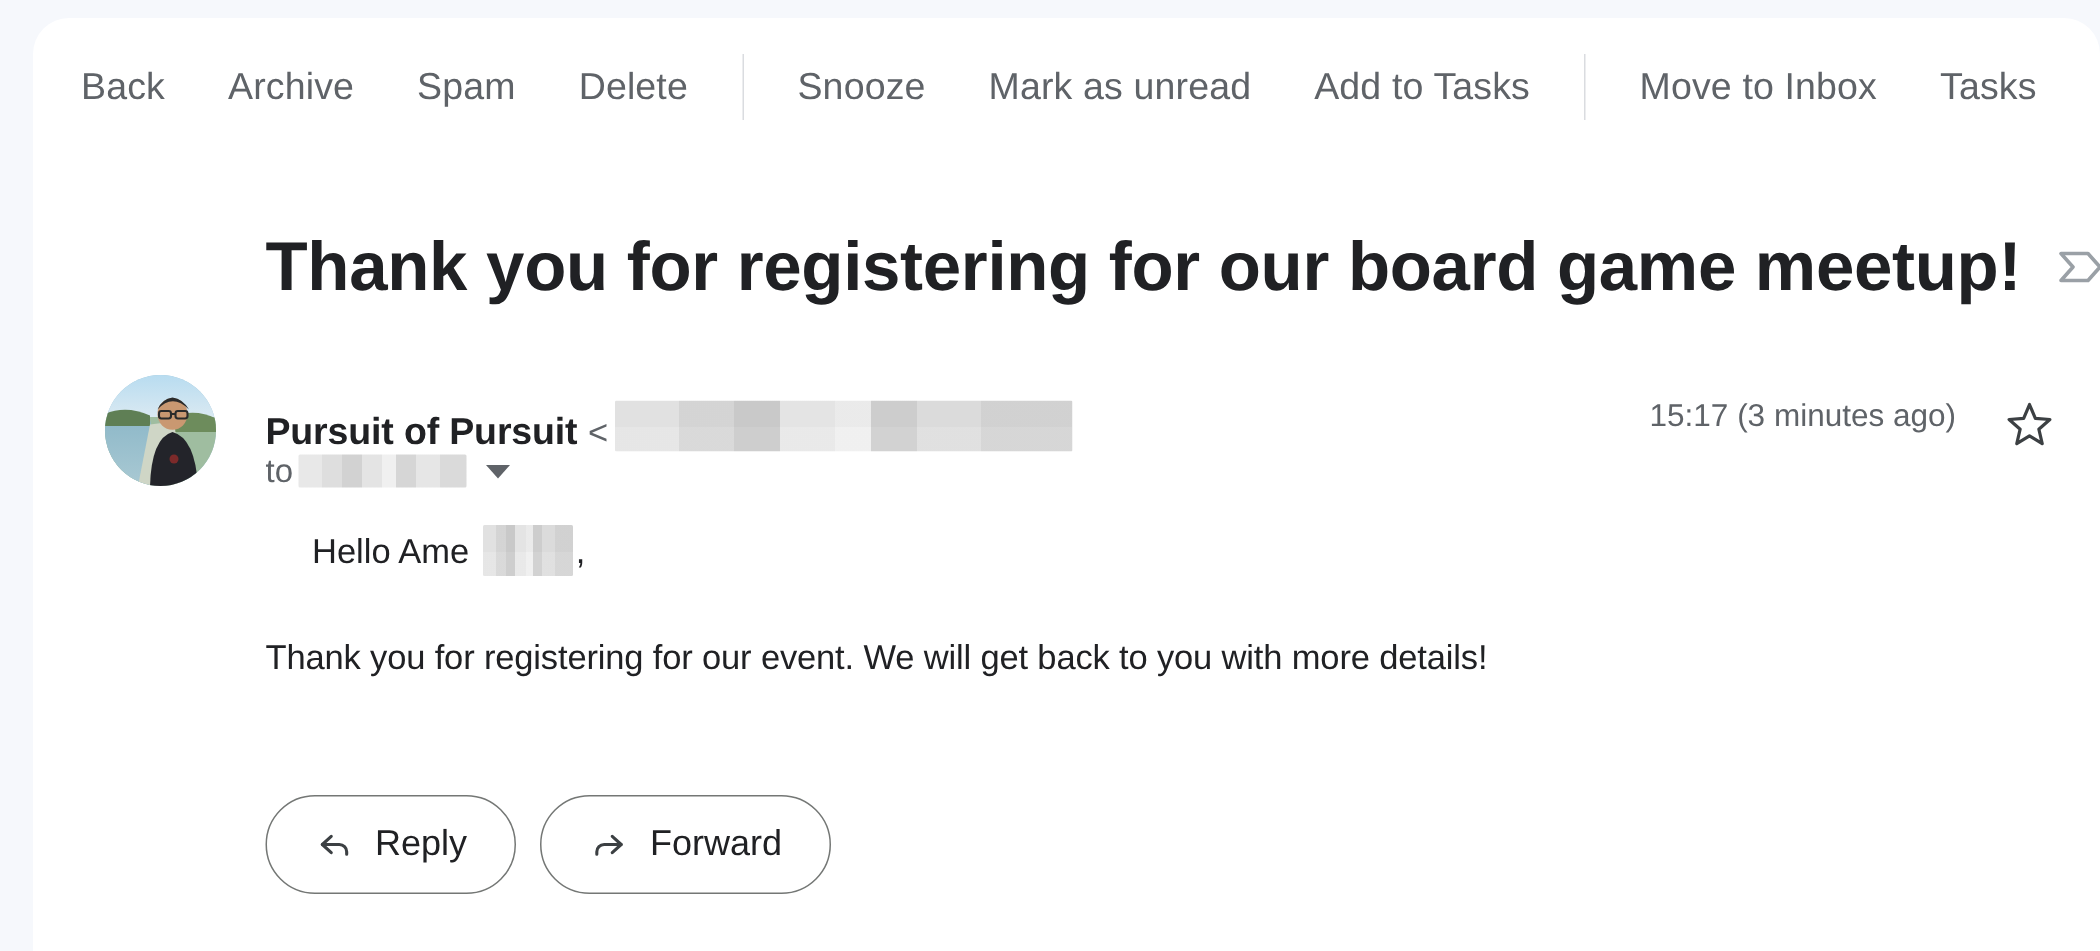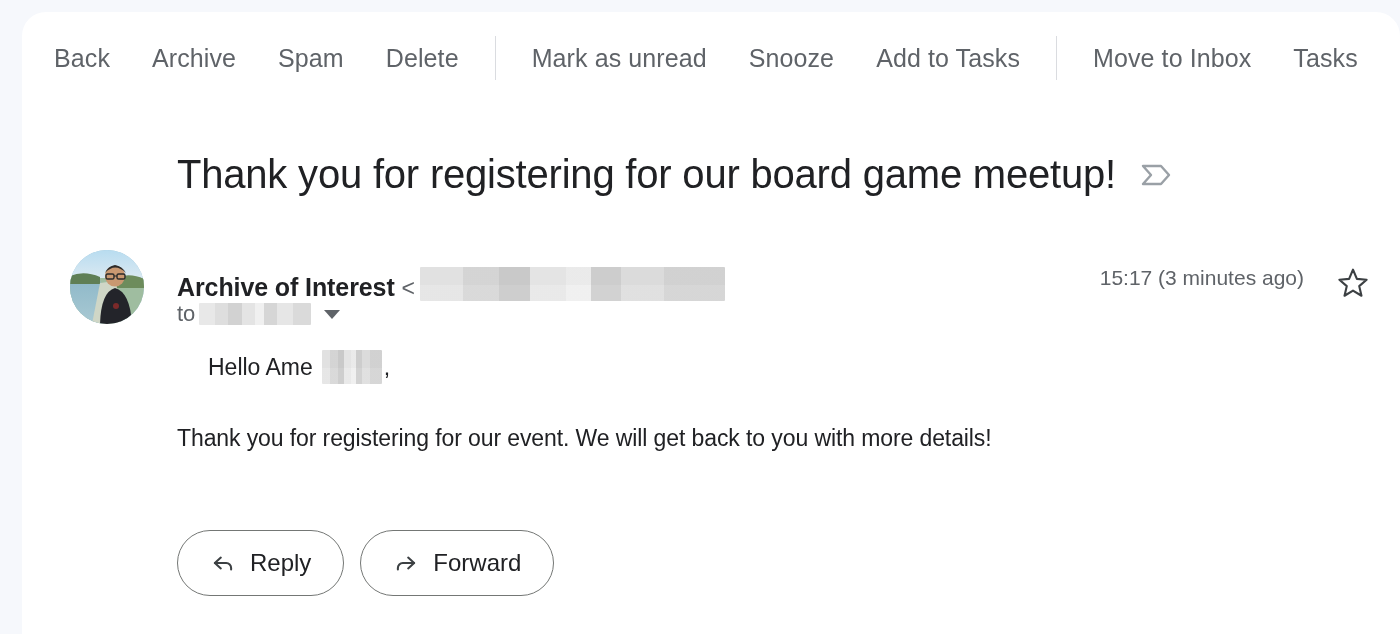--- a/index.html
+++ b/index.html
@@ -65,22 +65,22 @@
 
   
   .subject-row {
     position: absolute;
     left: 155px;
     top: 138px;
     display: flex;
     align-items: center;
   }
   .subject-text {
-    font-size: 40px;
-    font-weight: 400;
+    font-size: 46px;
+    font-weight: 700;
     color: #202124;
     letter-spacing: -0.2px;
     line-height: 1.2;
     white-space: nowrap;
   }
   .label-chip-icon {
     margin-left: 24px;
     margin-top: 6px;
     flex: none;
   }
@@ -258,22 +258,22 @@
 
     <div class="toolbar">
 
       <div class="tb-item">Back</div>
       <div class="tb-item">Archive</div>
       <div class="tb-item">Spam</div>
       <div class="tb-item">Delete</div>
 
       <div class="tb-divider"></div>
 
+      <div class="tb-item">Snooze</div>
       <div class="tb-item">Mark as unread</div>
-      <div class="tb-item">Snooze</div>
       <div class="tb-item">Add to Tasks</div>
 
       <div class="tb-divider"></div>
 
       <div class="tb-item">Move to Inbox</div>
       <div class="tb-item">Tasks</div>
     </div>
 
     <div class="subject-row">
       <div class="subject-text">Thank you for registering for our board game meetup!</div>
@@ -309,21 +309,21 @@
           <rect x="36" y="24" width="8" height="5" rx="1.6" fill="none" stroke="#2b2b2b" stroke-width="1.4"></rect>
           <rect x="47" y="24" width="8" height="5" rx="1.6" fill="none" stroke="#2b2b2b" stroke-width="1.4"></rect>
           <line x1="44" y1="26" x2="47" y2="26" stroke="#2b2b2b" stroke-width="1.2"></line>
           <path d="M30 74 Q31 42 45 38 Q60 42 62 74 Z" fill="#23242a"></path>
           <circle cx="46" cy="56" r="3" fill="#7c2a2a"></circle>
         </svg>
       </div>
 
       <div class="sender-meta">
         <div class="sender-line">
-          <span class="sender-name">Archive of Interest</span>
+          <span class="sender-name">Pursuit of Pursuit</span>
           <span class="angle">&lt;</span>
           <span class="redact two-tone redact-email"></span>
         </div>
 
         <div class="to-line">
           <span class="to-label">to</span>
           <span class="redact redact-to"></span>
           <span class="caret-down"></span>
         </div>
       </div>

